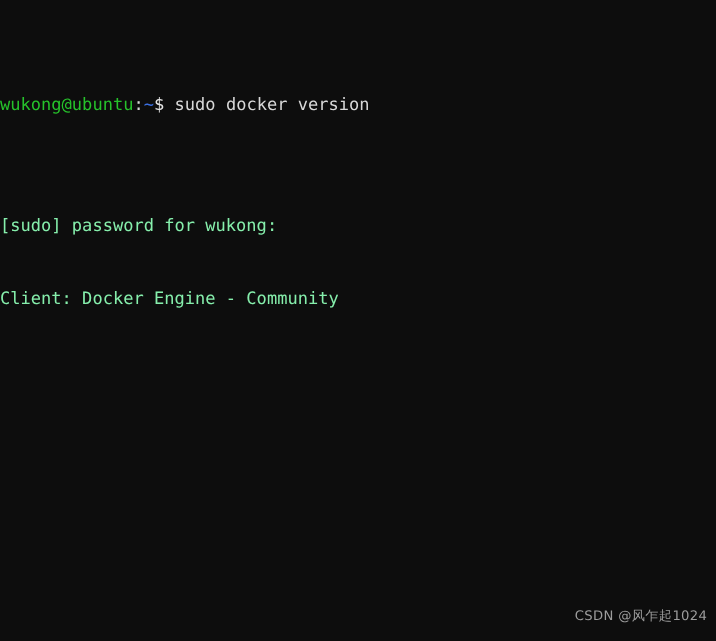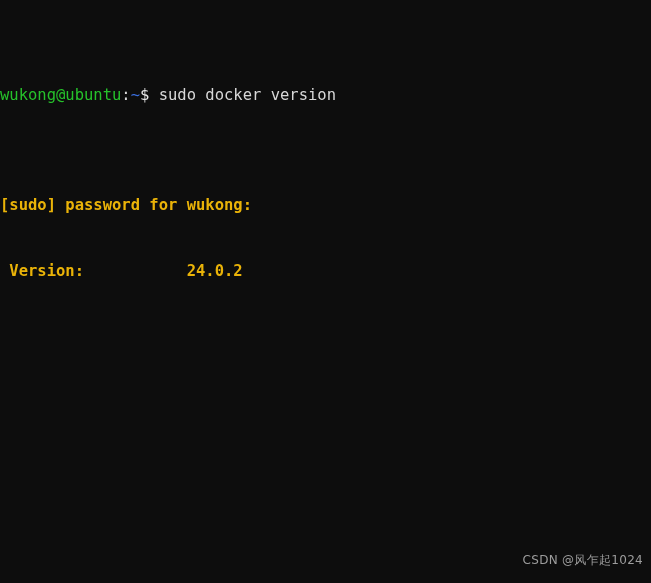--- a/index.html
+++ b/index.html
@@ -41,21 +41,21 @@
     height: 22px;
     white-space: pre;
     font-variant-ligatures: none;
   }
 
   .user   { color: #26c22b; }
   .sep    { color: #d8d8d8; }
   .path   { color: #3b6fe0; }
   .prompt { color: #e6e6e6; }
   .cmd    { color: #d8d8d8; }
-  .out    { color: #eab308; font-weight: bold; }
+  .out    { color: #86efac; }
 
   
   #watermark {
     position: absolute;
     right: 8px;
     bottom: 14px;
     color: #9d9d9d;
     font-family: "DejaVu Sans", "Liberation Sans", sans-serif;
     font-size: 12px;
     letter-spacing: 0.3px;
@@ -68,21 +68,21 @@
 
 <div id="terminal" style="background: rgb(13, 13, 13);">
 
   <div id="screen" style="color: rgb(216, 216, 216);">
 
     
     <div class="line"><span class="user" style="color: rgb(38, 194, 43);">wukong@ubuntu</span><span class="sep">:</span><span class="path" style="color: rgb(59, 111, 224);">~</span><span class="prompt">$</span><span class="cmd"> sudo docker version</span></div>
 
     
     <div class="line out">[sudo] password for wukong:</div>
-    <div class="line out"> Version:           24.0.2</div>
+    <div class="line out">Client: Docker Engine - Community</div>
     
     
     
     
     
     
     
     
     
     

